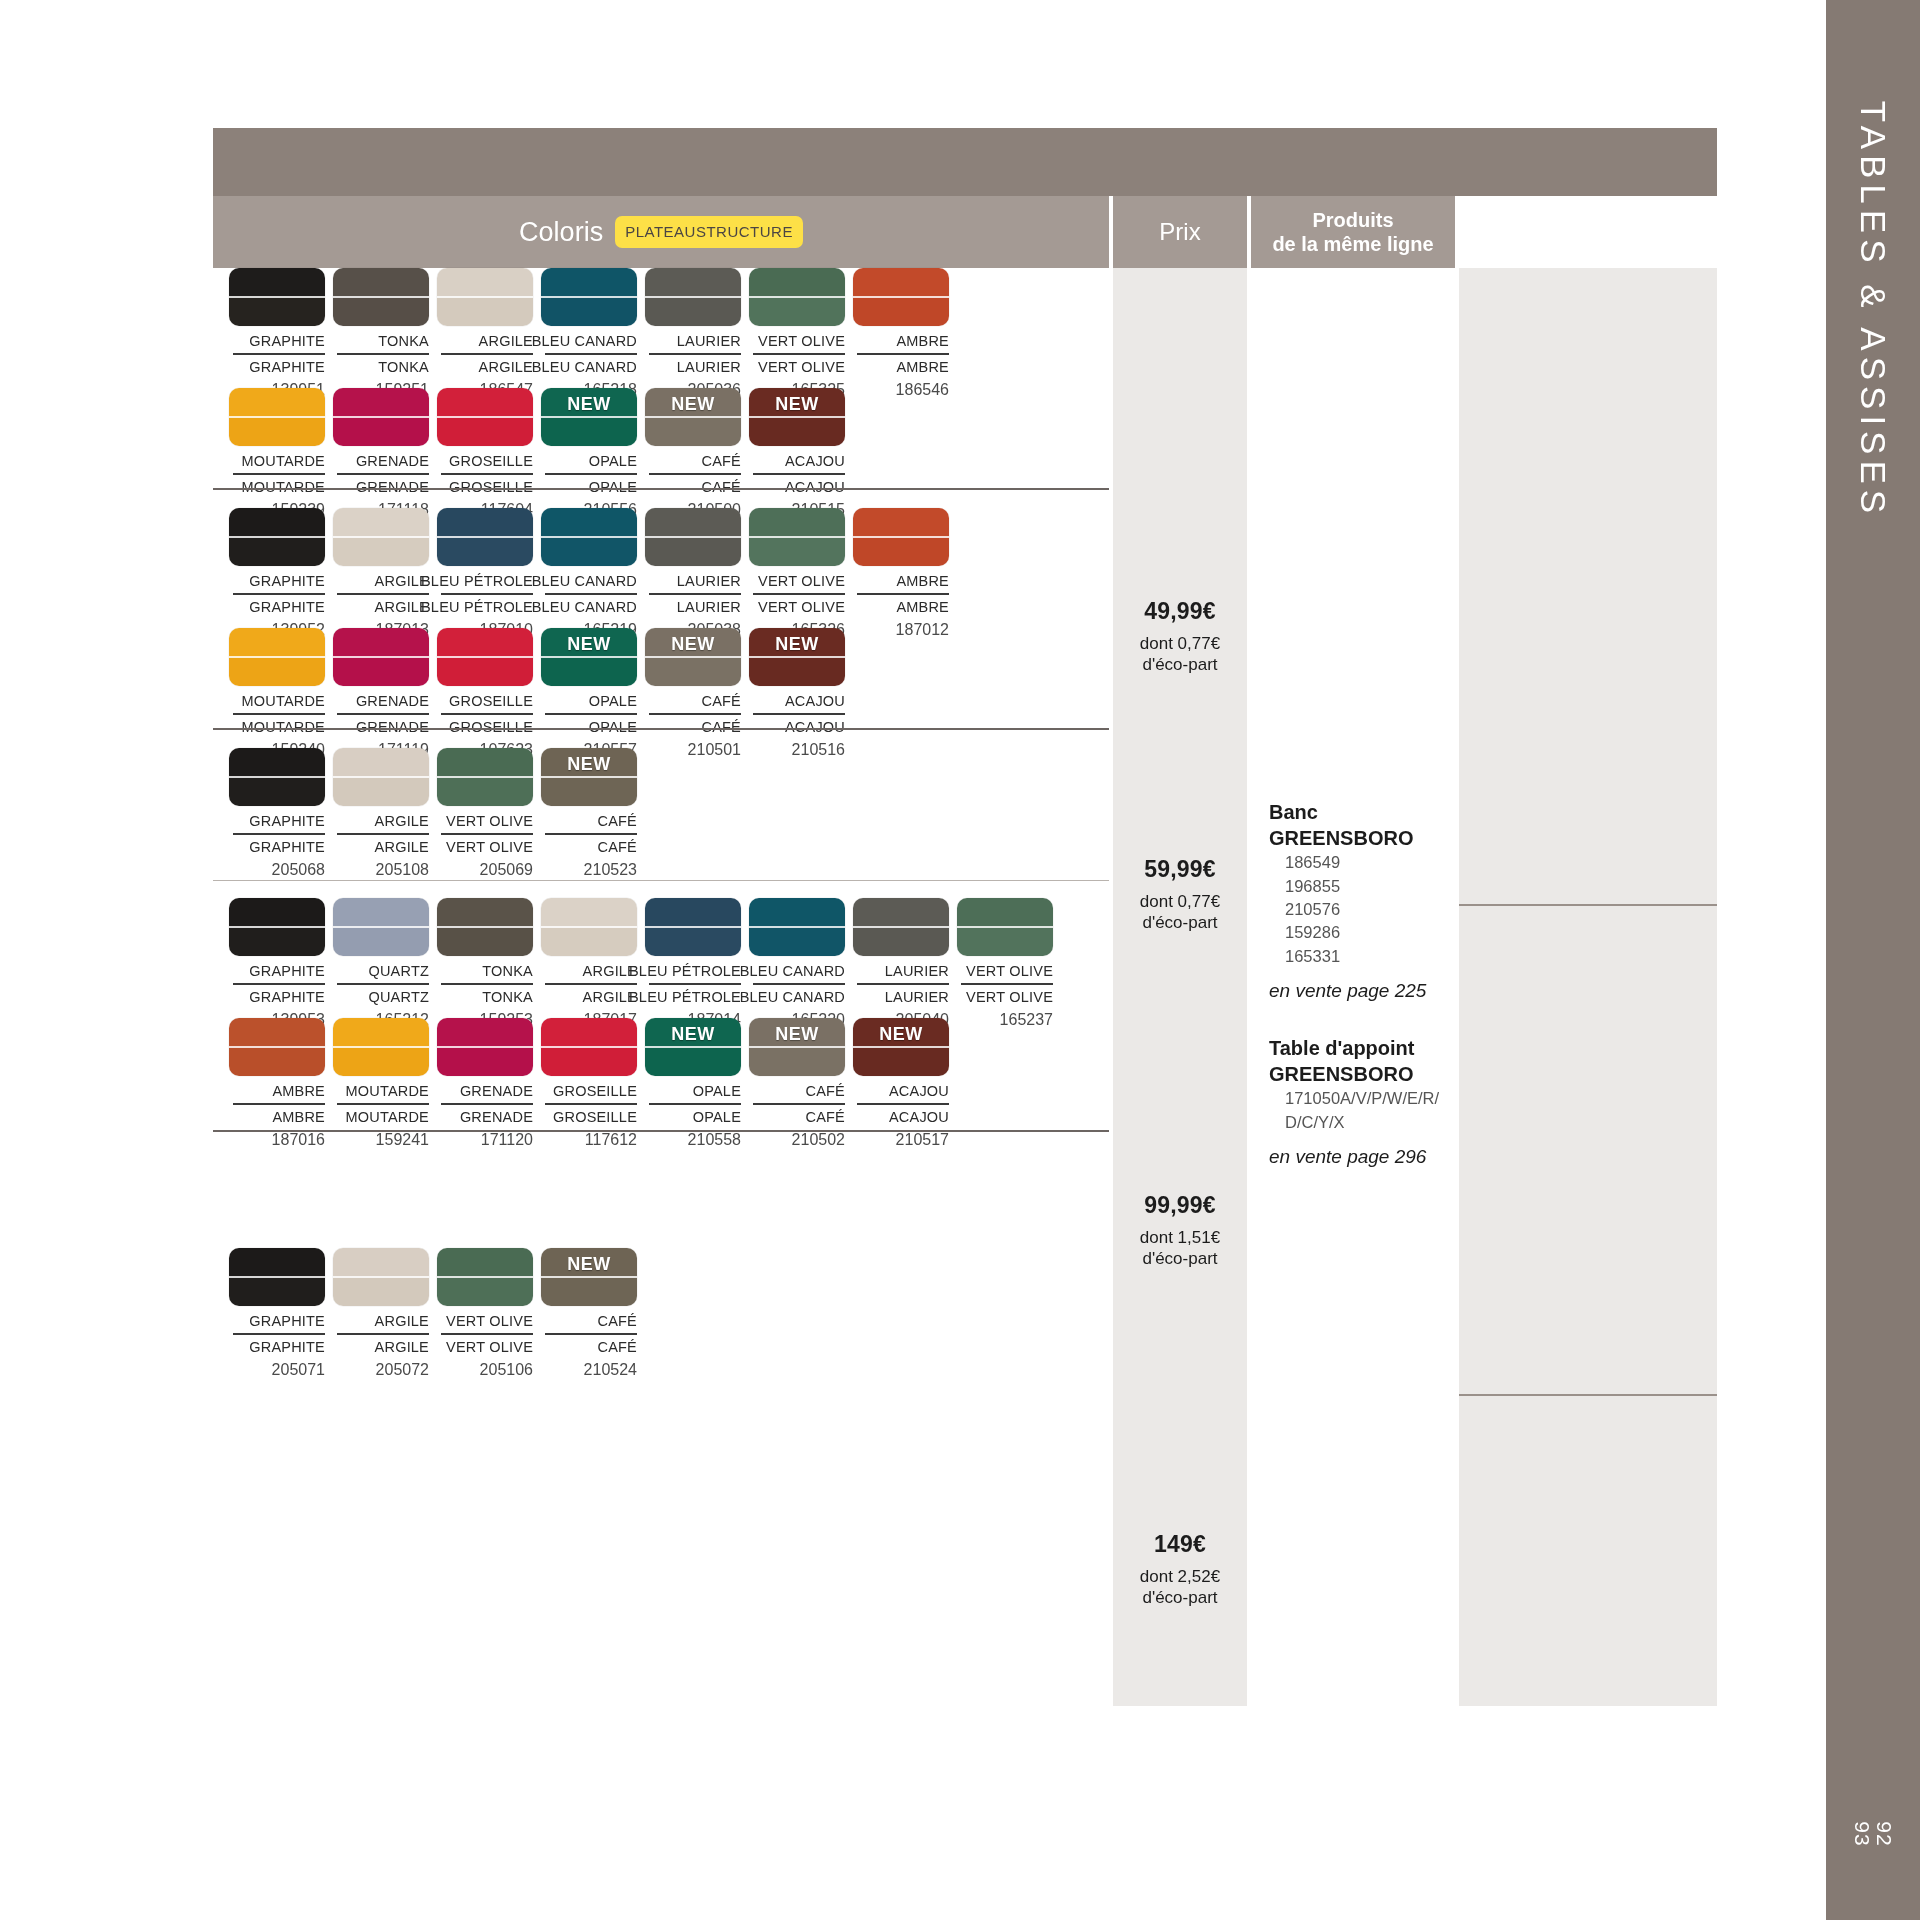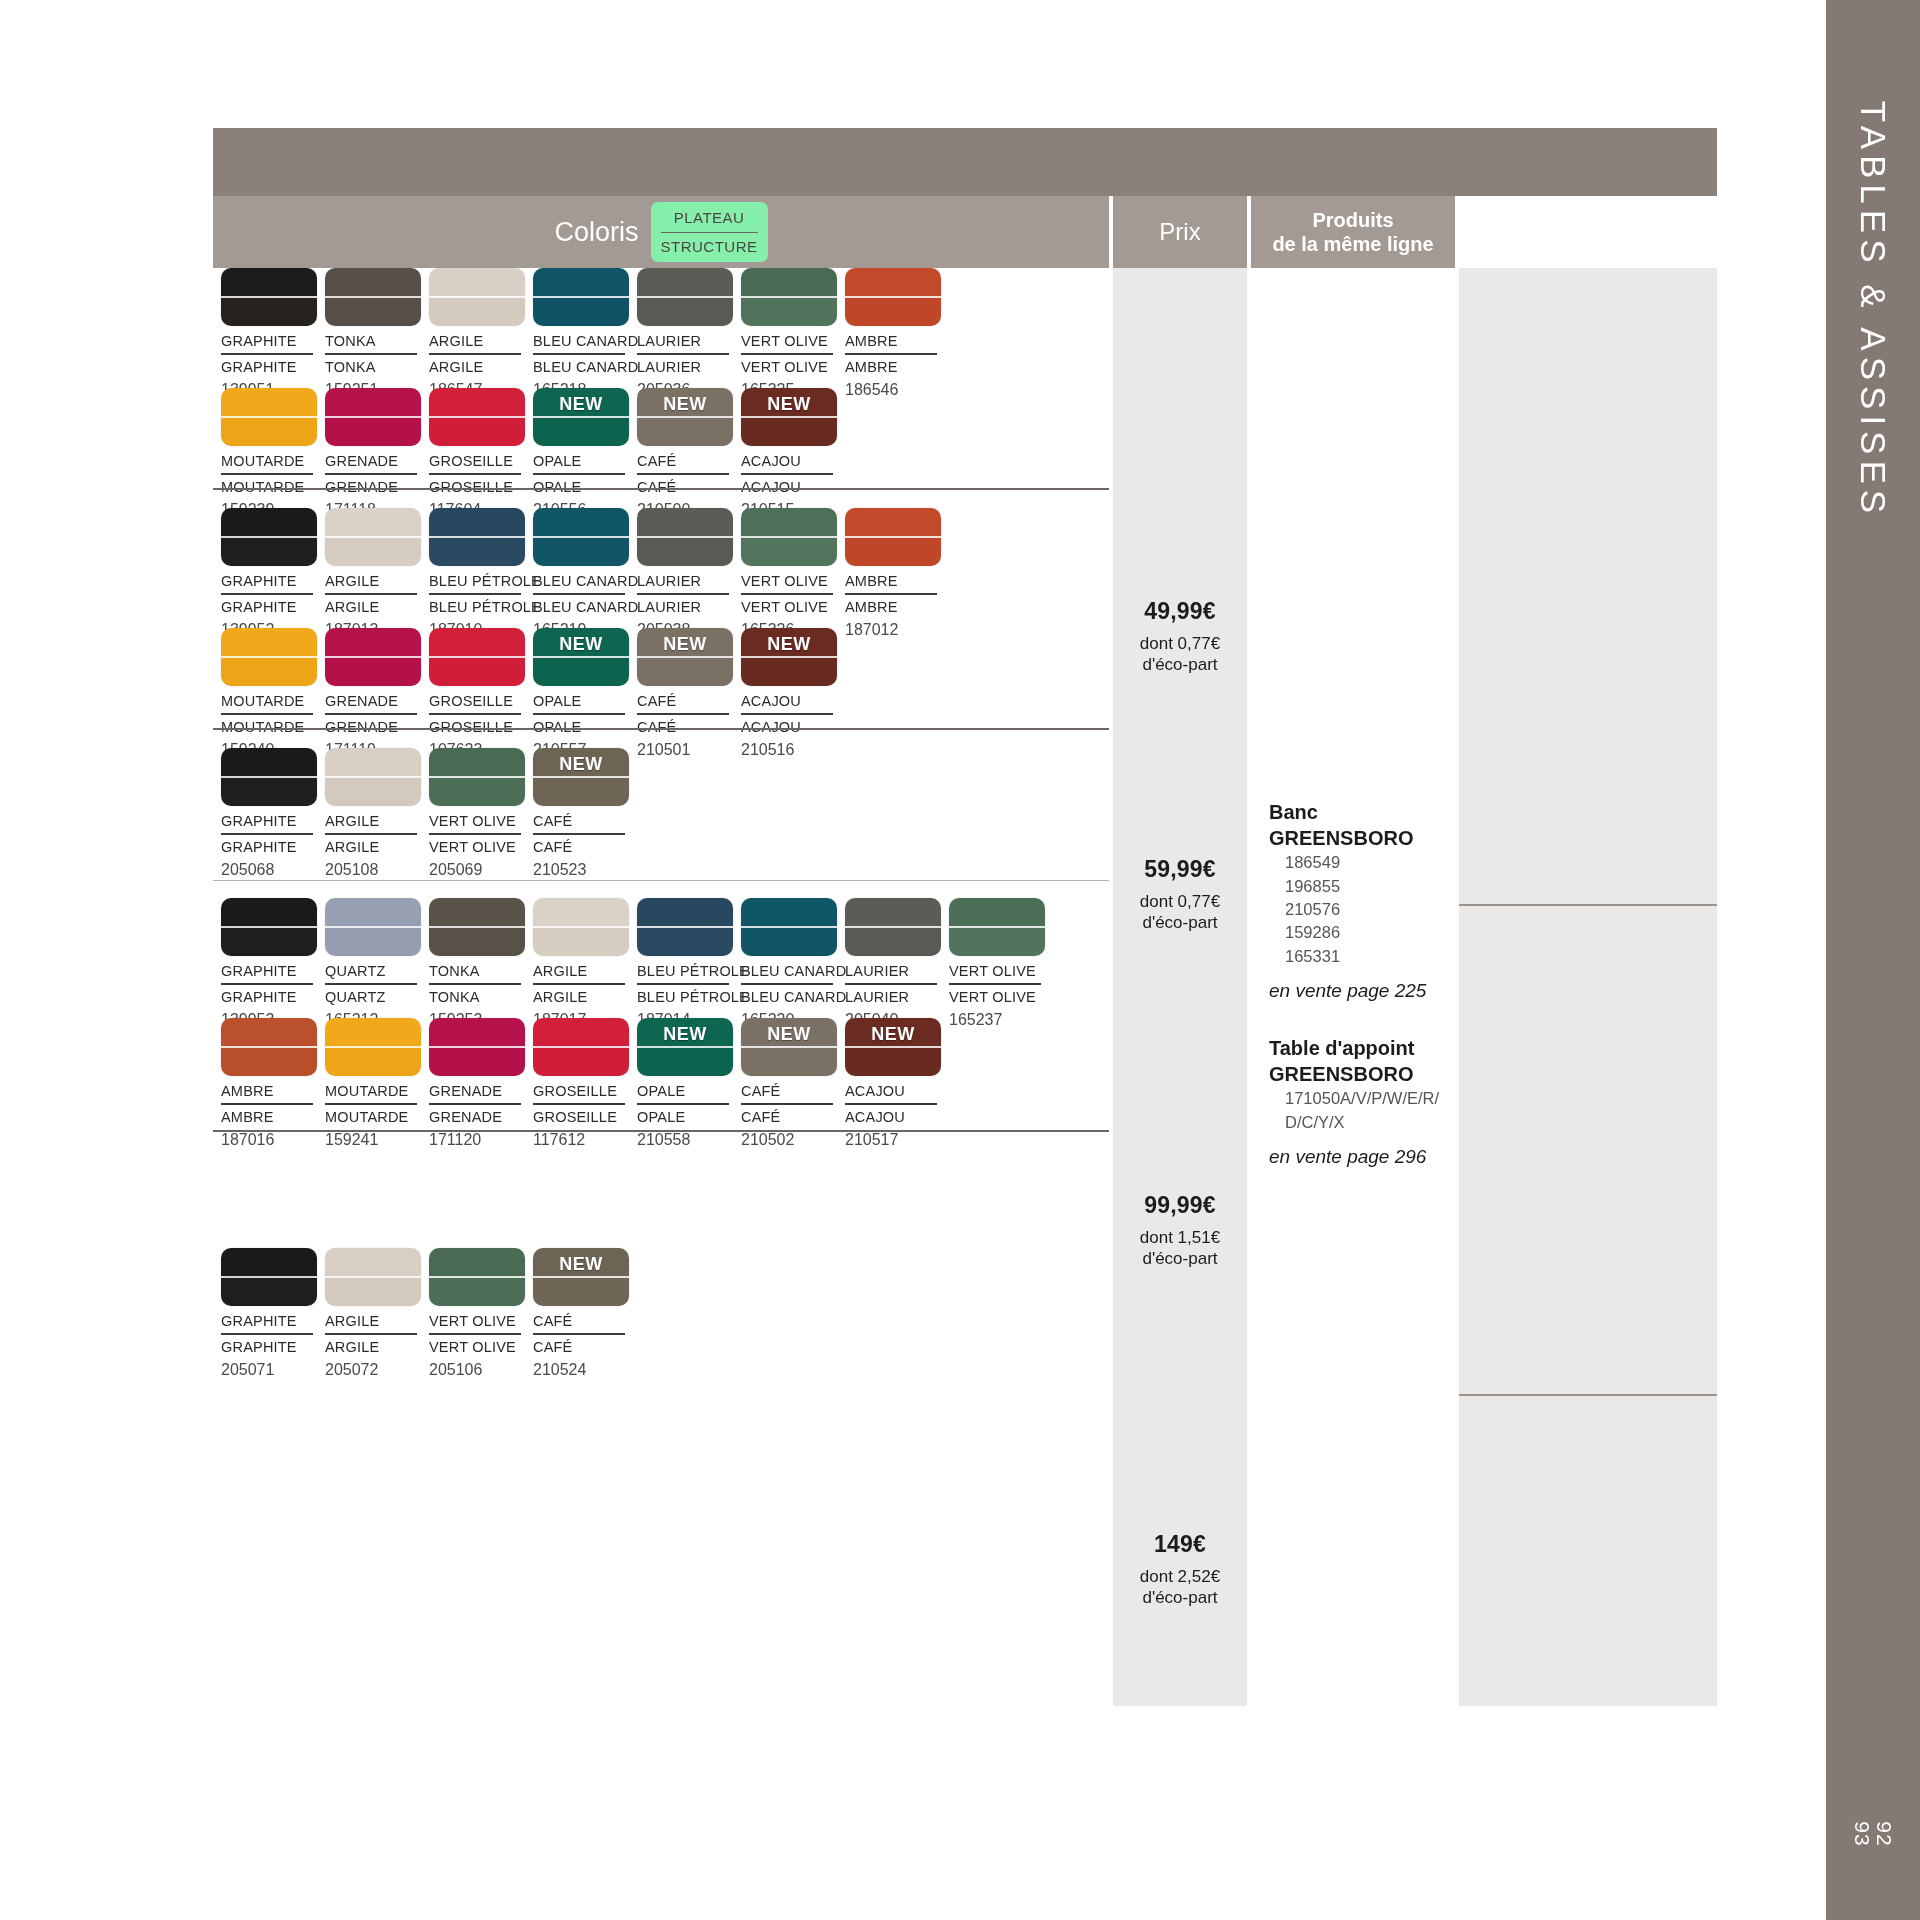--- a/index.html
+++ b/index.html
@@ -75,24 +75,24 @@
     left: 213px; top: 196px;
     width: 896px; height: 72px;
     background: #a49a94;
     display: flex; align-items: center; justify-content: center;
   }
   .coloris-wrap { display: flex; align-items: center; gap: 12px; }
   .coloris-label {
     color: #ffffff; font-size: 27px; font-weight: 400;
   }
   .ps-box {
-    background: #86efac;
+    background: #fde047;
     border-radius: 7px;
     padding: 4px 10px;
-    display: flex; flex-direction: column; align-items: center;
+    display: flex; flex-direction: row; align-items: center;
     min-width: 96px;
     justify-content: space-between;
   }
   .ps-box span {
     font-size: 15px; color: #4b4543; letter-spacing: .5px; font-weight: 400;
     line-height: 1.55;
   }
   .ps-box .sep { width: 100%; height: 1px; background: #6c6562; margin: 2px 0; }
 
   #hdr-prix {
@@ -134,21 +134,21 @@
 
   
   #grid { position: absolute; left: 213px; top: 268px; width: 896px; height: 1438px; }
 
   .row-sep { position:absolute; left:0; width: 896px; height: 2px; background:#6c6562; }
   .row-sep.light { background: #b9b3ae; height: 1px; }
 
   .sw-row { position: absolute; display: flex; }
   .swatch {
     width: 104px;
-    display: flex; flex-direction: column; align-items: flex-start;
+    display: flex; flex-direction: column; align-items: flex-end;
   }
   .chip {
     width: 96px; height: 58px;
     border-radius: 10px;
     position: relative;
     overflow: hidden;
     box-shadow: 0 0 0 0.5px rgba(0,0,0,.07);
   }
   .chip .top { position:absolute; left:0; top:0; width:100%; height:50%; }
   .chip .bot { position:absolute; left:0; bottom:0; width:100%; height:50%; }

